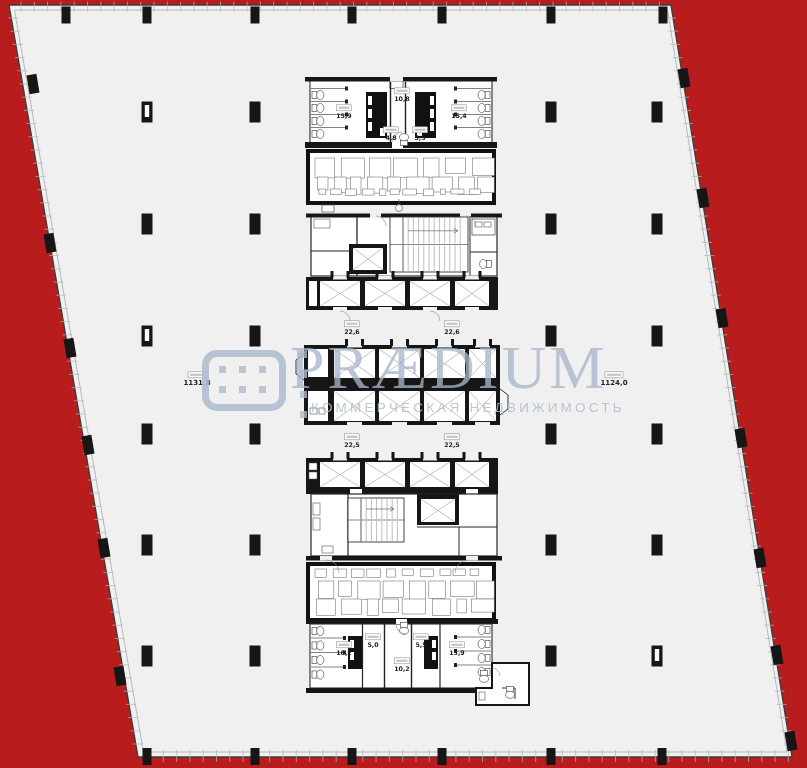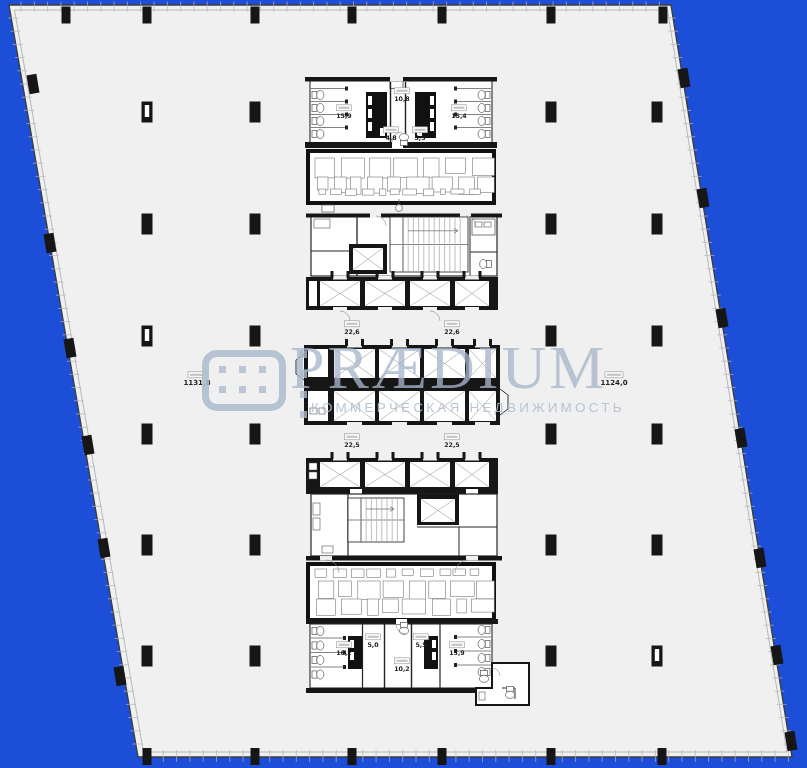--- a/index.html
+++ b/index.html
@@ -1,16 +1,16 @@
 <!DOCTYPE html>
 <html><head>
 <meta charset="utf-8">
 <style>
   html,body{margin:0;padding:0;background:#fff}
-  #stage{position:relative;width:807px;height:768px;background:#1d4ed8;overflow:hidden;
+  #stage{position:relative;width:807px;height:768px;background:#b91c1c;overflow:hidden;
          font-family:"DejaVu Sans",sans-serif}
   #plan{position:absolute;left:0;top:0}
   text.area{font-family:"DejaVu Sans",sans-serif;font-size:6.3px;font-weight:700;
             fill:#1f1f1f;text-anchor:middle}
   text.office{font-size:7px}
   .chip{fill:#fbfbfb;stroke:#8f8f8f;stroke-width:.55}
   .wm{position:absolute;left:0;top:0;width:807px;height:767px;pointer-events:none}
   .wm-logo{position:absolute;left:202px;top:350px;width:84px;height:61px;box-sizing:border-box;
            border:7px solid rgba(172,187,204,.85);border-radius:15px}
   .wm-dot{position:absolute;width:7px;height:7px;background:rgba(172,187,204,.8)}

